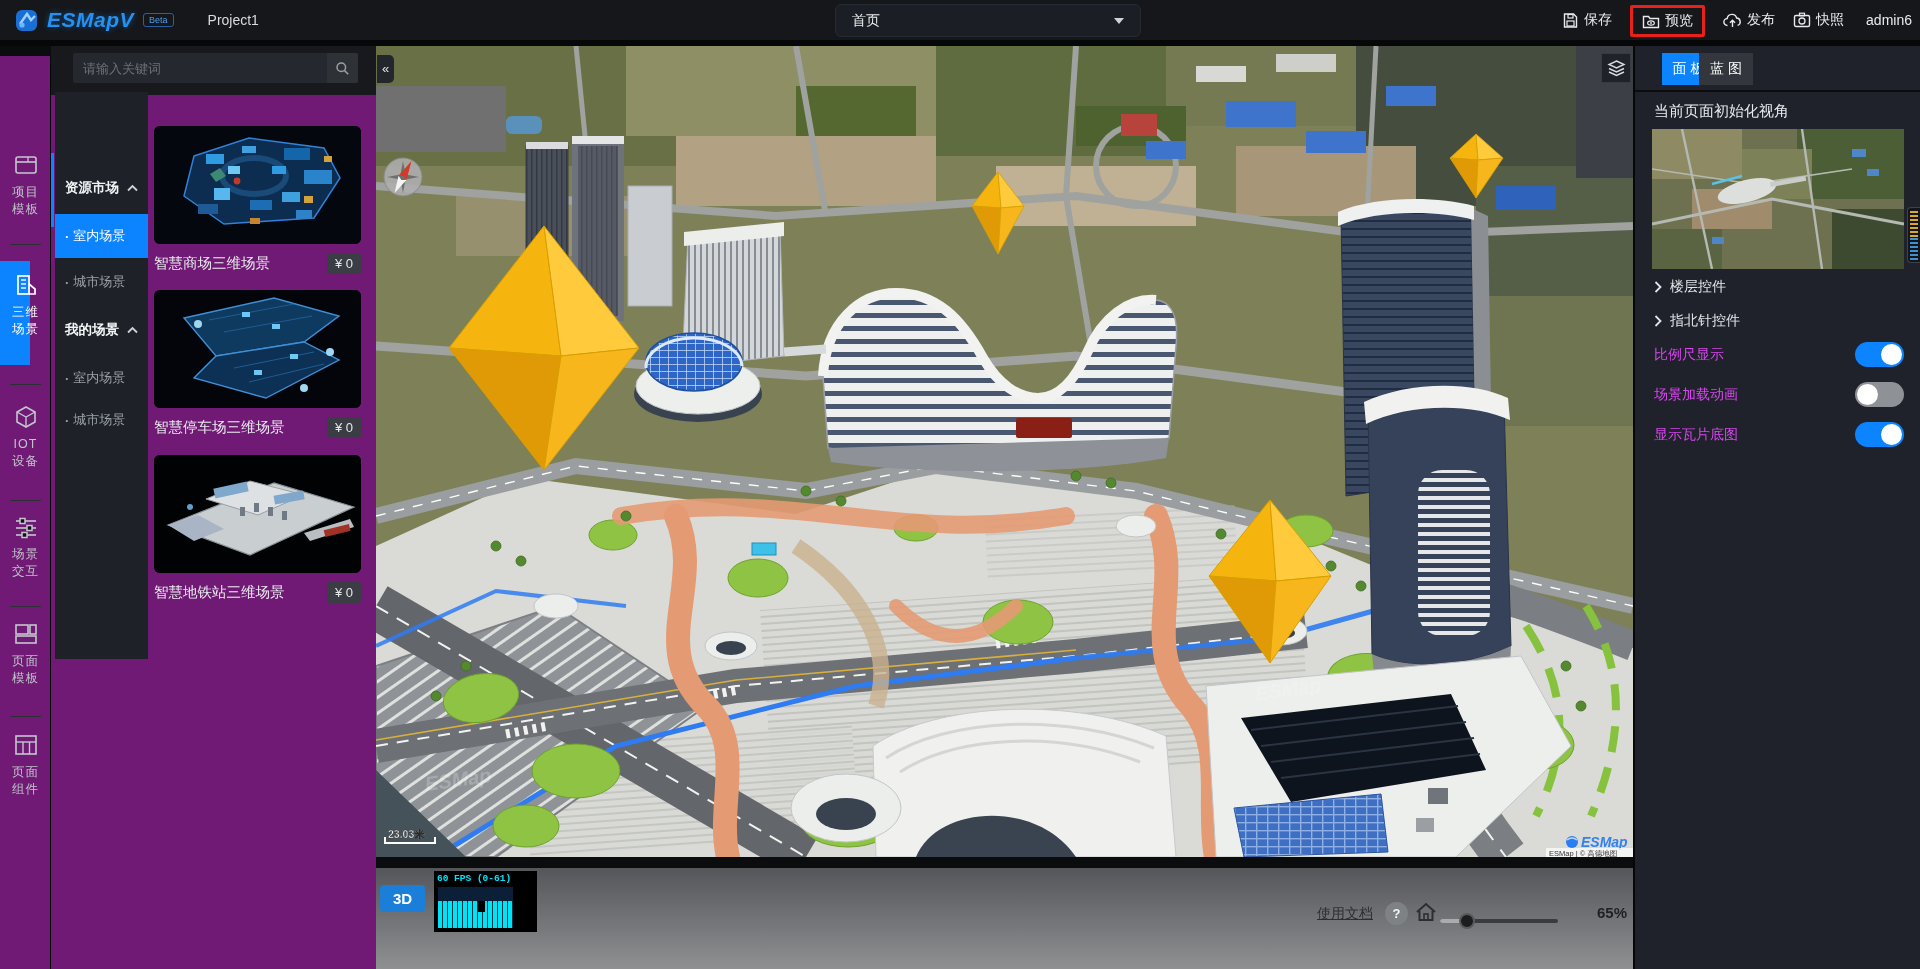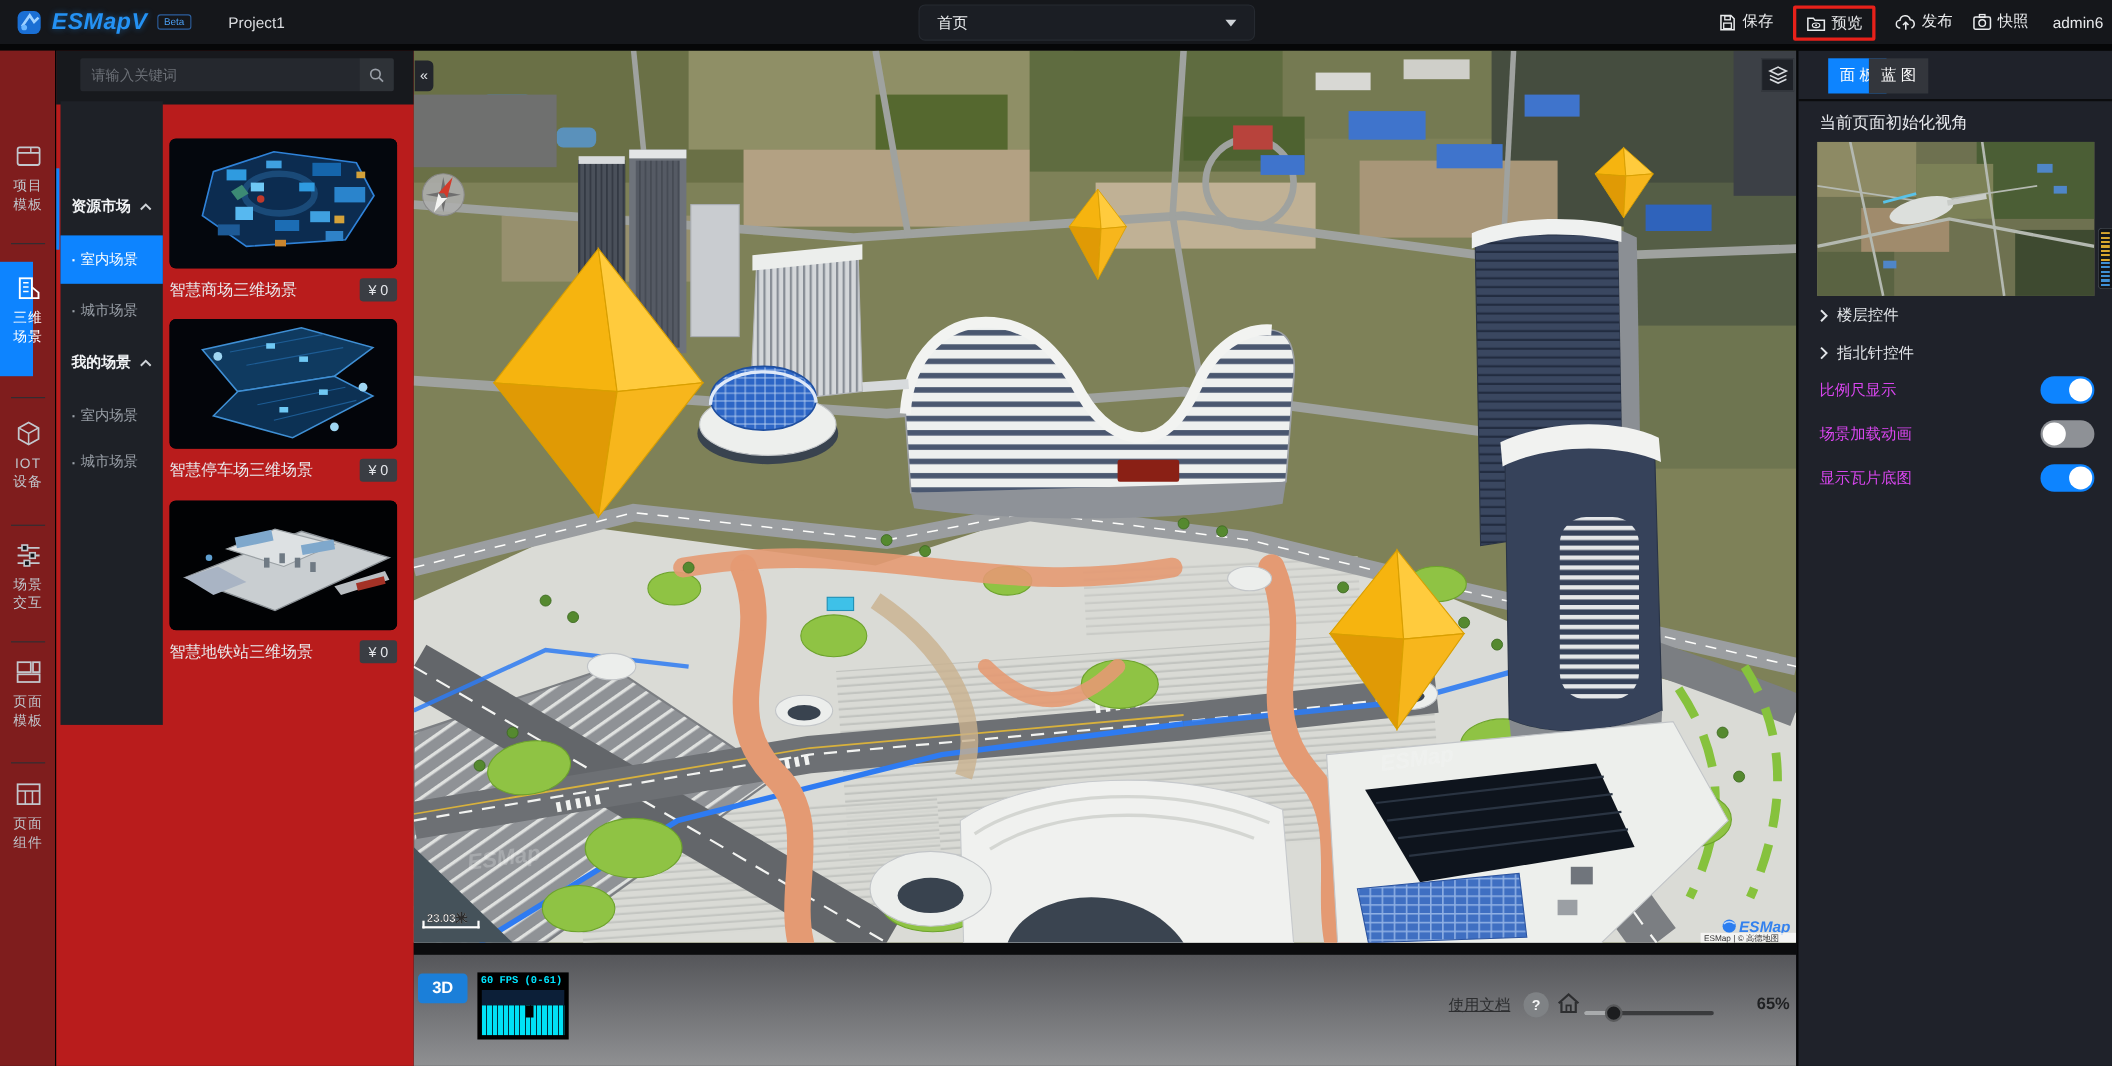--- a/index.html
+++ b/index.html
@@ -17,30 +17,30 @@
   .page-dropdown { position:absolute; left:835px; top:4px; width:306px; height:33px; background:#1b1e24; border:1px solid #262a31; border-radius:6px; display:flex; align-items:center; justify-content:space-between; padding:0 16px; cursor:pointer; }
   .page-dropdown .val { color:#eceef0; font-size:14px; }
   .caret-down { width:0; height:0; border-left:5px solid transparent; border-right:5px solid transparent; border-top:6px solid #cfd3d8; }
   .tb-right { position:absolute; right:8px; top:0; height:40px; display:flex; align-items:center; gap:18px; }
   .tb-btn { display:flex; align-items:center; gap:5px; color:#e8eaec; font-size:14px; cursor:pointer; white-space:nowrap; }
   .tb-btn svg { display:block; }
   .preview-wrap { border:3px solid #e8211a; border-radius:2px; padding:4px 9px; margin-top:2px; }
   .tb-user { color:#e8eaec; font-size:14px; cursor:pointer; margin-left:4px; }
 
   
-  .sidebar { position:absolute; left:0; top:33px; width:51px; bottom:0; background:#7f1d1d; border-right:1px solid #020304; z-index:20; }
+  .sidebar { position:absolute; left:0; top:56px; width:51px; bottom:0; background:#701a75; border-right:1px solid #020304; z-index:20; }
   .sb-item { position:absolute; left:0; width:51px; text-align:center; cursor:pointer; }
   .sb-item svg { display:block; margin:0 auto 6px auto; }
   .sb-label { width:32px; margin:0 auto; font-size:12.5px; line-height:17px; color:#bfc4ca; word-break:break-all; letter-spacing:1px; }
   .sb-active { position:absolute; left:0; top:205px; width:30px; height:104px; background:#0d84ff; }
   .sb-active .sb-label { color:#fff; }
   .sb-div { position:absolute; left:10px; width:31px; height:1px; background:#2c2f34; }
 
   
-  .res-panel { position:absolute; left:51px; top:46px; width:325px; bottom:0; background:#b91c1c; z-index:15; }
+  .res-panel { position:absolute; left:51px; top:46px; width:325px; bottom:0; background:#701a75; z-index:15; }
   .search-zone { position:absolute; left:0; top:0; width:325px; height:49px; background:#17191d; }
   .search-box { position:absolute; left:22px; top:7px; width:285px; height:30px; display:flex; background:#25282e; border-radius:2px; overflow:hidden; }
   .search-box input { flex:1; background:transparent; border:none; outline:none; color:#cfd3d8; font-size:13px; padding:0 10px; font-family:inherit; }
   .search-box input::placeholder { color:#6c7077; }
   .search-btn { width:31px; background:#2e3237; display:flex; align-items:center; justify-content:center; cursor:pointer; }
   .cat-col { position:absolute; left:4px; top:46px; width:93px; height:567px; background:#1e2127; }
   .cat-stripe { position:absolute; left:0; top:107px; width:3px; height:74px; background:#0d84ff; }
   .cat-row { position:absolute; left:0; width:93px; display:flex; align-items:center; padding:0 10px; cursor:pointer; }
   .cat-header { color:#f2f4f6; font-size:13.5px; font-weight:bold; justify-content:space-between; }
   .cat-item { color:#9aa0a8; font-size:13px; }
@@ -76,21 +76,21 @@
   .toggle { position:relative; width:49px; height:25px; border-radius:13px; cursor:pointer; }
   .toggle.on { background:#0d84ff; }
   .toggle.off { background:#8e9196; }
   .toggle .knob { position:absolute; top:2px; width:21px; height:21px; border-radius:50%; background:#fff; }
   .toggle.on .knob { right:2px; }
   .toggle.off .knob { left:2px; }
 
   
   .bottom-bar { position:absolute; left:376px; top:868px; width:1257px; height:101px; background:linear-gradient(#55565a,#8f9092); z-index:10; }
   .mode-btn { position:absolute; left:4px; top:17px; width:45px; height:27px; background:#1b7fd9; border-radius:4px; color:#fff; font-size:15px; font-weight:bold; display:flex; align-items:center; justify-content:center; cursor:pointer; }
-  .fps-box { position:absolute; left:58px; top:16px; width:83px; height:61px; background:#000; overflow:hidden;text-decoration:underline; }
+  .fps-box { position:absolute; left:58px; top:3px; width:103px; height:61px; background:#000; overflow:hidden;text-decoration:underline; }
   .fps-label { color:#00e5ff; font-size:9.5px; font-weight:bold; padding:2px 3px 0 3px; white-space:nowrap; font-family:"Liberation Mono","DejaVu Sans Mono",monospace; }
   .fps-band { position:absolute; left:4px; top:16px; width:75px; height:14px; background:#0c1f38; }
   .fps-bars { position:absolute; left:4px; top:30px; width:75px; height:27px; background:repeating-linear-gradient(90deg,#00e2f6 0 4px,#00313d 4px 5px); }
   .fps-notch { position:absolute; left:44px; top:30px; width:7px; height:11px; background:#000; }
   .bb-docs { position:absolute; left:941px; top:37px; font-size:14px; color:#2d2e30; cursor:pointer;text-decoration:underline; }
   .bb-help { position:absolute; left:1009px; top:34px; width:23px; height:23px; border-radius:50%; background:#7f8285; color:#f4f5f6; font-size:13px; font-weight:bold; text-align:center; line-height:23px; cursor:pointer; }
   .bb-home { position:absolute; left:1038px; top:33px; cursor:pointer; }
   .bb-slider { position:absolute; left:1064px; top:51px; width:118px; height:4px; border-radius:2px; background:#3a3b3d; cursor:pointer; }
   .bb-slider .filled { position:absolute; left:0; top:0; width:27px; height:4px; border-radius:2px; background:#a9abad; }
   .bb-handle { position:absolute; left:1083px; top:45px; width:16px; height:16px; border-radius:50%; background:#1c1d1f; border:2px solid #595a5c; cursor:pointer; }

